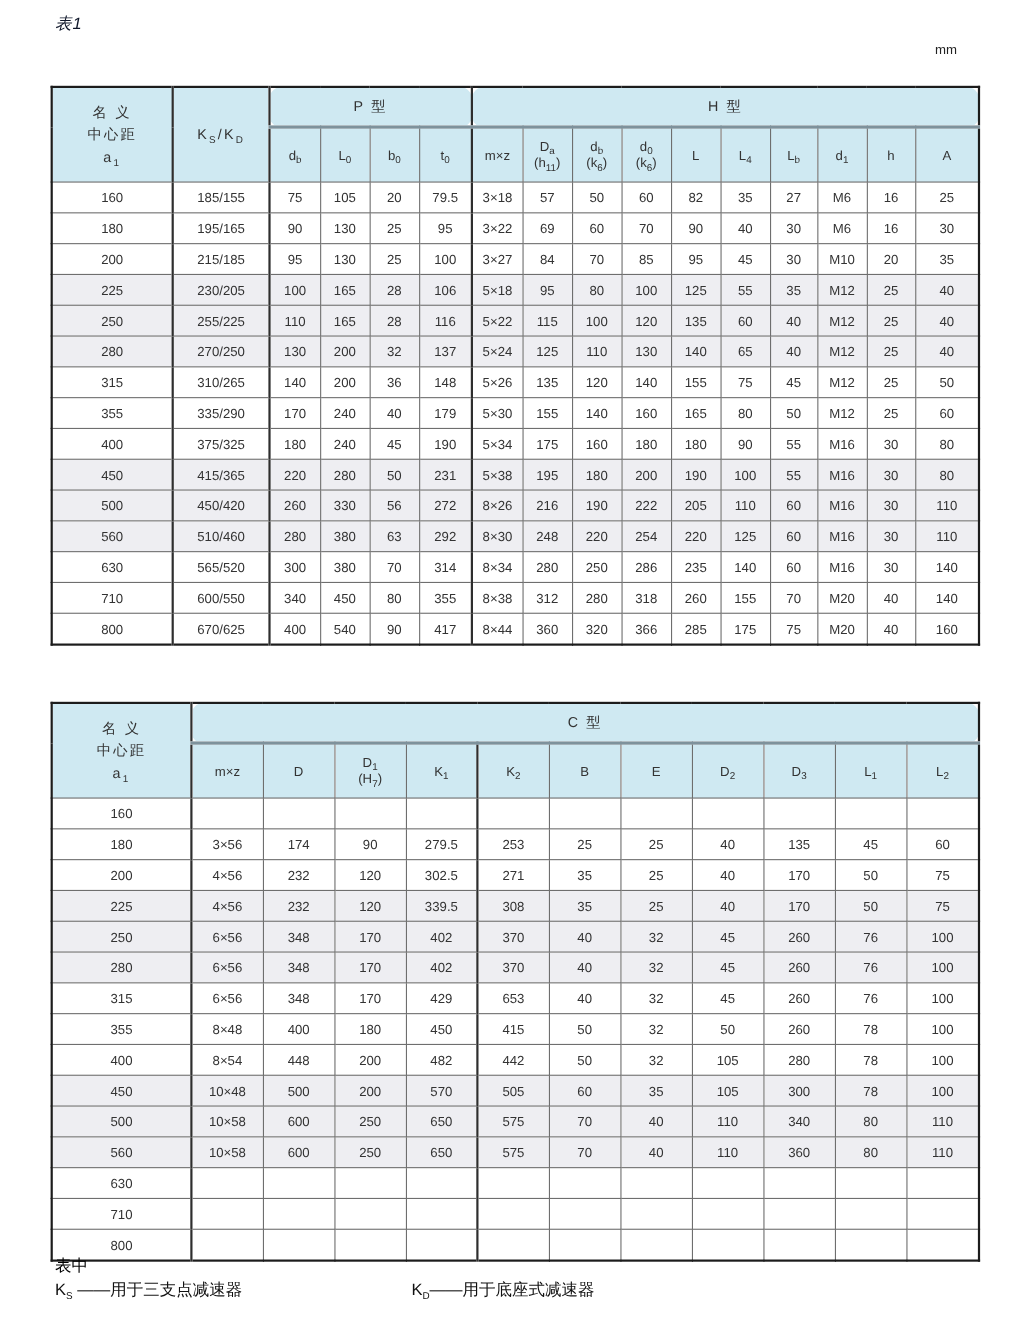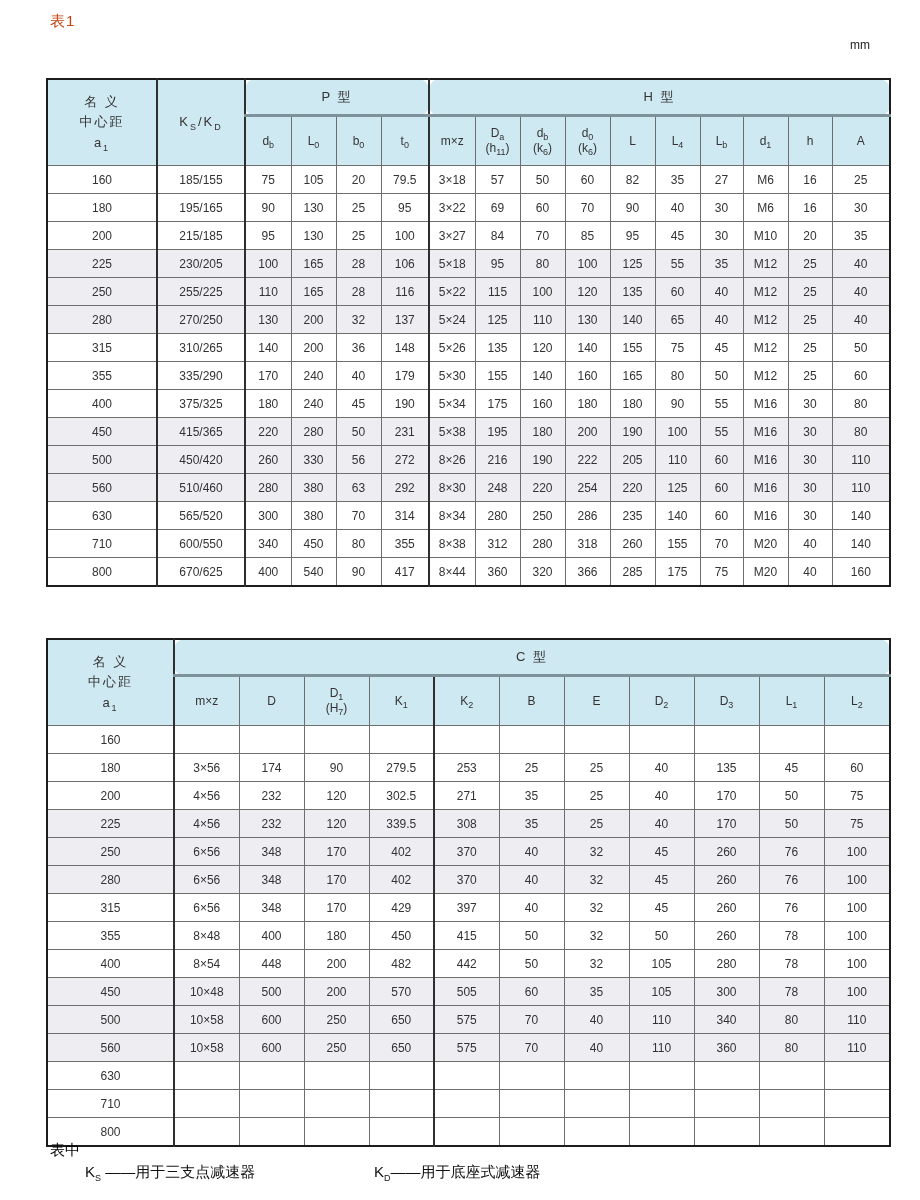--- a/index.html
+++ b/index.html
@@ -1,21 +1,21 @@
 <!DOCTYPE html>
 <html style="--header_bg: #cfe9f2; --stripe_bg: #eeeef2;"><head>
 <meta charset="utf-8">
 <style>
   html,body{margin:0;padding:0;}
   body{
     width:920px;height:1200px;background:#ffffff;position:relative;
     font-family:"Liberation Sans","DejaVu Sans",sans-serif;color:#333;
     -webkit-font-smoothing:antialiased;
   }
-  .tbl-label{position:absolute;left:50px;top:12px;font-size:15px;color:#c2410c;letter-spacing:1px;}
+  .tbl-label{position:absolute;left:50px;top:12px;font-size:15px;color:#0f172a;letter-spacing:1px;font-style:italic;}
   .unit-label{position:absolute;right:50px;top:38px;font-size:12px;color:#222;}
 
   table{
     position:absolute;left:46px;width:843px;
     border-collapse:collapse;table-layout:fixed;
     border:2px solid #1c1c1c;
     margin-top:26px;
   }
   #t1{top:52px;}
   #t2{top:612px;}
@@ -29,21 +29,21 @@
   .group-row th{height:34px;font-size:13px;letter-spacing:2px;}
   .grp{border-bottom:3px solid #7e929c;border-radius:11px;}
   .sub-row th{height:48px;line-height:1.25;}
   .corner{line-height:1.55;font-size:13px;letter-spacing:1px;}
   tbody td{height:27px;background:#ffffff;}
   tbody tr.stripe td{background:var(--stripe_bg,#eeeef2);}
   .thickL{border-left:2px solid #2e2e2e;}
   sub{font-size:9px;line-height:0;}
 
   .footer-note{position:absolute;left:50px;top:1141px;font-size:15px;color:#000000;}
-  .footer-ks{position:absolute;left:50px;top:1163px;font-size:15px;color:#111;margin-left:35px;}
+  .footer-ks{position:absolute;left:50px;top:1163px;font-size:15px;color:#111;}
   .footer-kd{position:absolute;left:374px;top:1163px;font-size:15px;color:#111;}
 </style>
 </head>
 <body>
 
 <div class="tbl-label">表1</div>
 <div class="unit-label">mm</div>
 
 <table id="t1">
   <colgroup>
@@ -480,21 +480,21 @@
         <td>260</td>
         <td>76</td>
         <td>100</td>
       </tr>
       <tr>
         <td>315</td>
         <td class="thickL">6×56</td>
         <td>348</td>
         <td>170</td>
         <td>429</td>
-        <td class="thickL">397</td>
+        <td class="thickL">653</td>
         <td>40</td>
         <td>32</td>
         <td>45</td>
         <td>260</td>
         <td>76</td>
         <td>100</td>
       </tr>
       <tr>
         <td>355</td>
         <td class="thickL">8×48</td>

